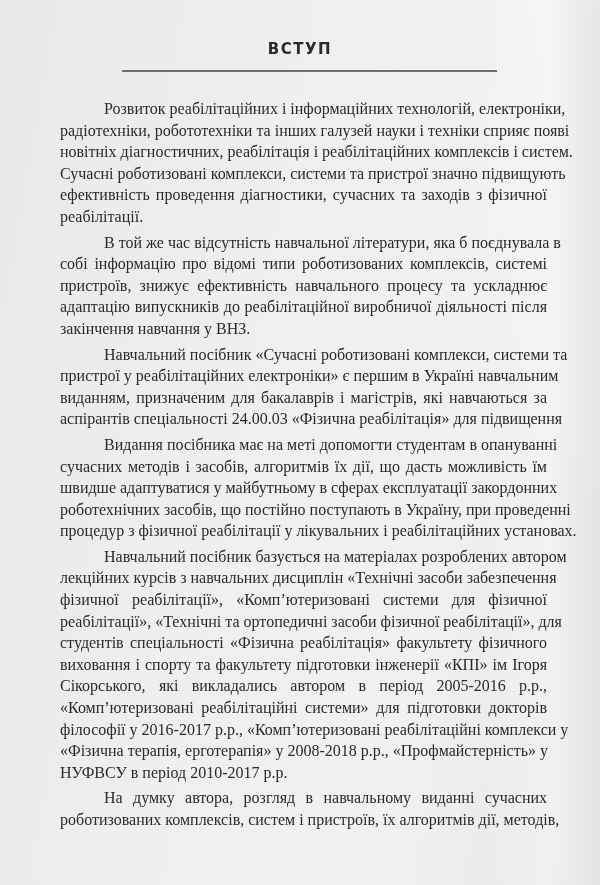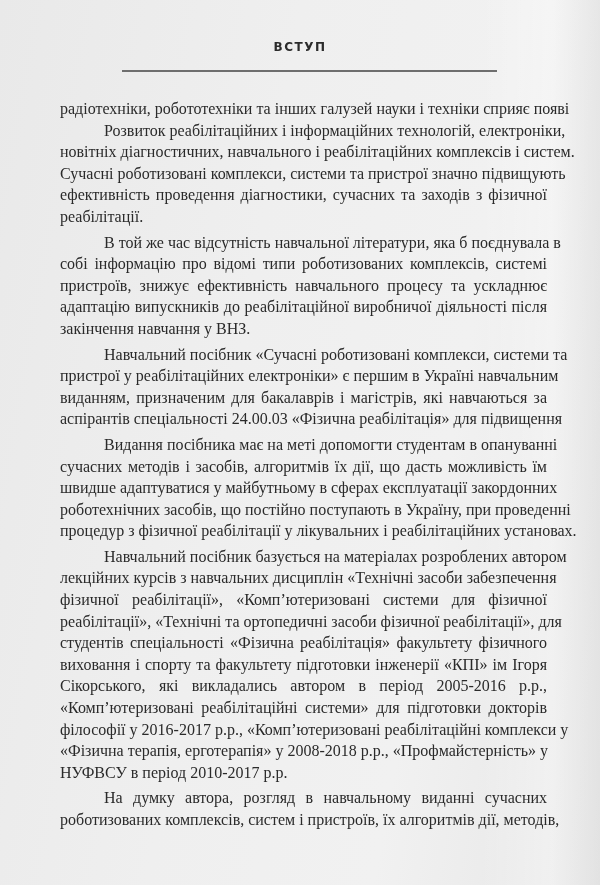--- a/index.html
+++ b/index.html
@@ -16,21 +16,21 @@
   }
   .shade {
     position: absolute; right: 0; top: 0; width: 120px; height: 885px;
     background: linear-gradient(90deg, rgba(255,255,255,0) 0%, rgba(255,255,255,0.35) 60%, rgba(220,220,220,0.4) 100%);
     pointer-events: none;
   }
   .heading {
     position: absolute; left: 0; width: 600px; top: 40px;
     text-align: center;
     font-family: "DejaVu Sans", sans-serif;
-    font-weight: bold; font-size: 12px; letter-spacing: 1.5px;
+    font-weight: bold; font-size: 15px; letter-spacing: 1.5px;
     color: #2b2b2b;
   }
   .rule {
     position: absolute; left: 122px; width: 375px; top: 70px; height: 2px;
     background: #6e6e6e;
   }
   .body-text {
     position: absolute; left: 60px; width: 487px; top: 98px;
     font-size: 16px; line-height: 21.6px;
   }
@@ -47,23 +47,23 @@
 <body>
 
 <div class="page">
   <div class="shade"></div>
 
   <div class="heading">ВСТУП</div>
   <div class="rule"></div>
 
   <div class="body-text" id="body-text">
       <div>
+        <span class="line indent">Розвиток реабілітаційних і інформаційних технологій, електроніки,</span>
         <span class="line">радіотехніки, робототехніки та інших галузей науки і техніки сприяє появі</span>
-        <span class="line indent">Розвиток реабілітаційних і інформаційних технологій, електроніки,</span>
-        <span class="line">новітніх діагностичних, навчального і реабілітаційних комплексів і систем.</span>
+        <span class="line">новітніх діагностичних, реабілітація і реабілітаційних комплексів і систем.</span>
         <span class="line">Сучасні роботизовані комплекси, системи та пристрої значно підвищують</span>
         <span class="line">ефективність проведення діагностики, сучасних та заходів з  фізичної</span>
         <span class="line last">реабілітації.</span>
       </div>
       <div class="para-gap"></div>
       <div>
         <span class="line indent">В той же час відсутність навчальної літератури, яка б поєднувала в</span>
         <span class="line">собі інформацію про відомі типи роботизованих комплексів, системі</span>
         <span class="line">пристроїв, знижує ефективність навчального процесу та ускладнює</span>
         <span class="line">адаптацію випускників до реабілітаційної виробничої діяльності після</span>

